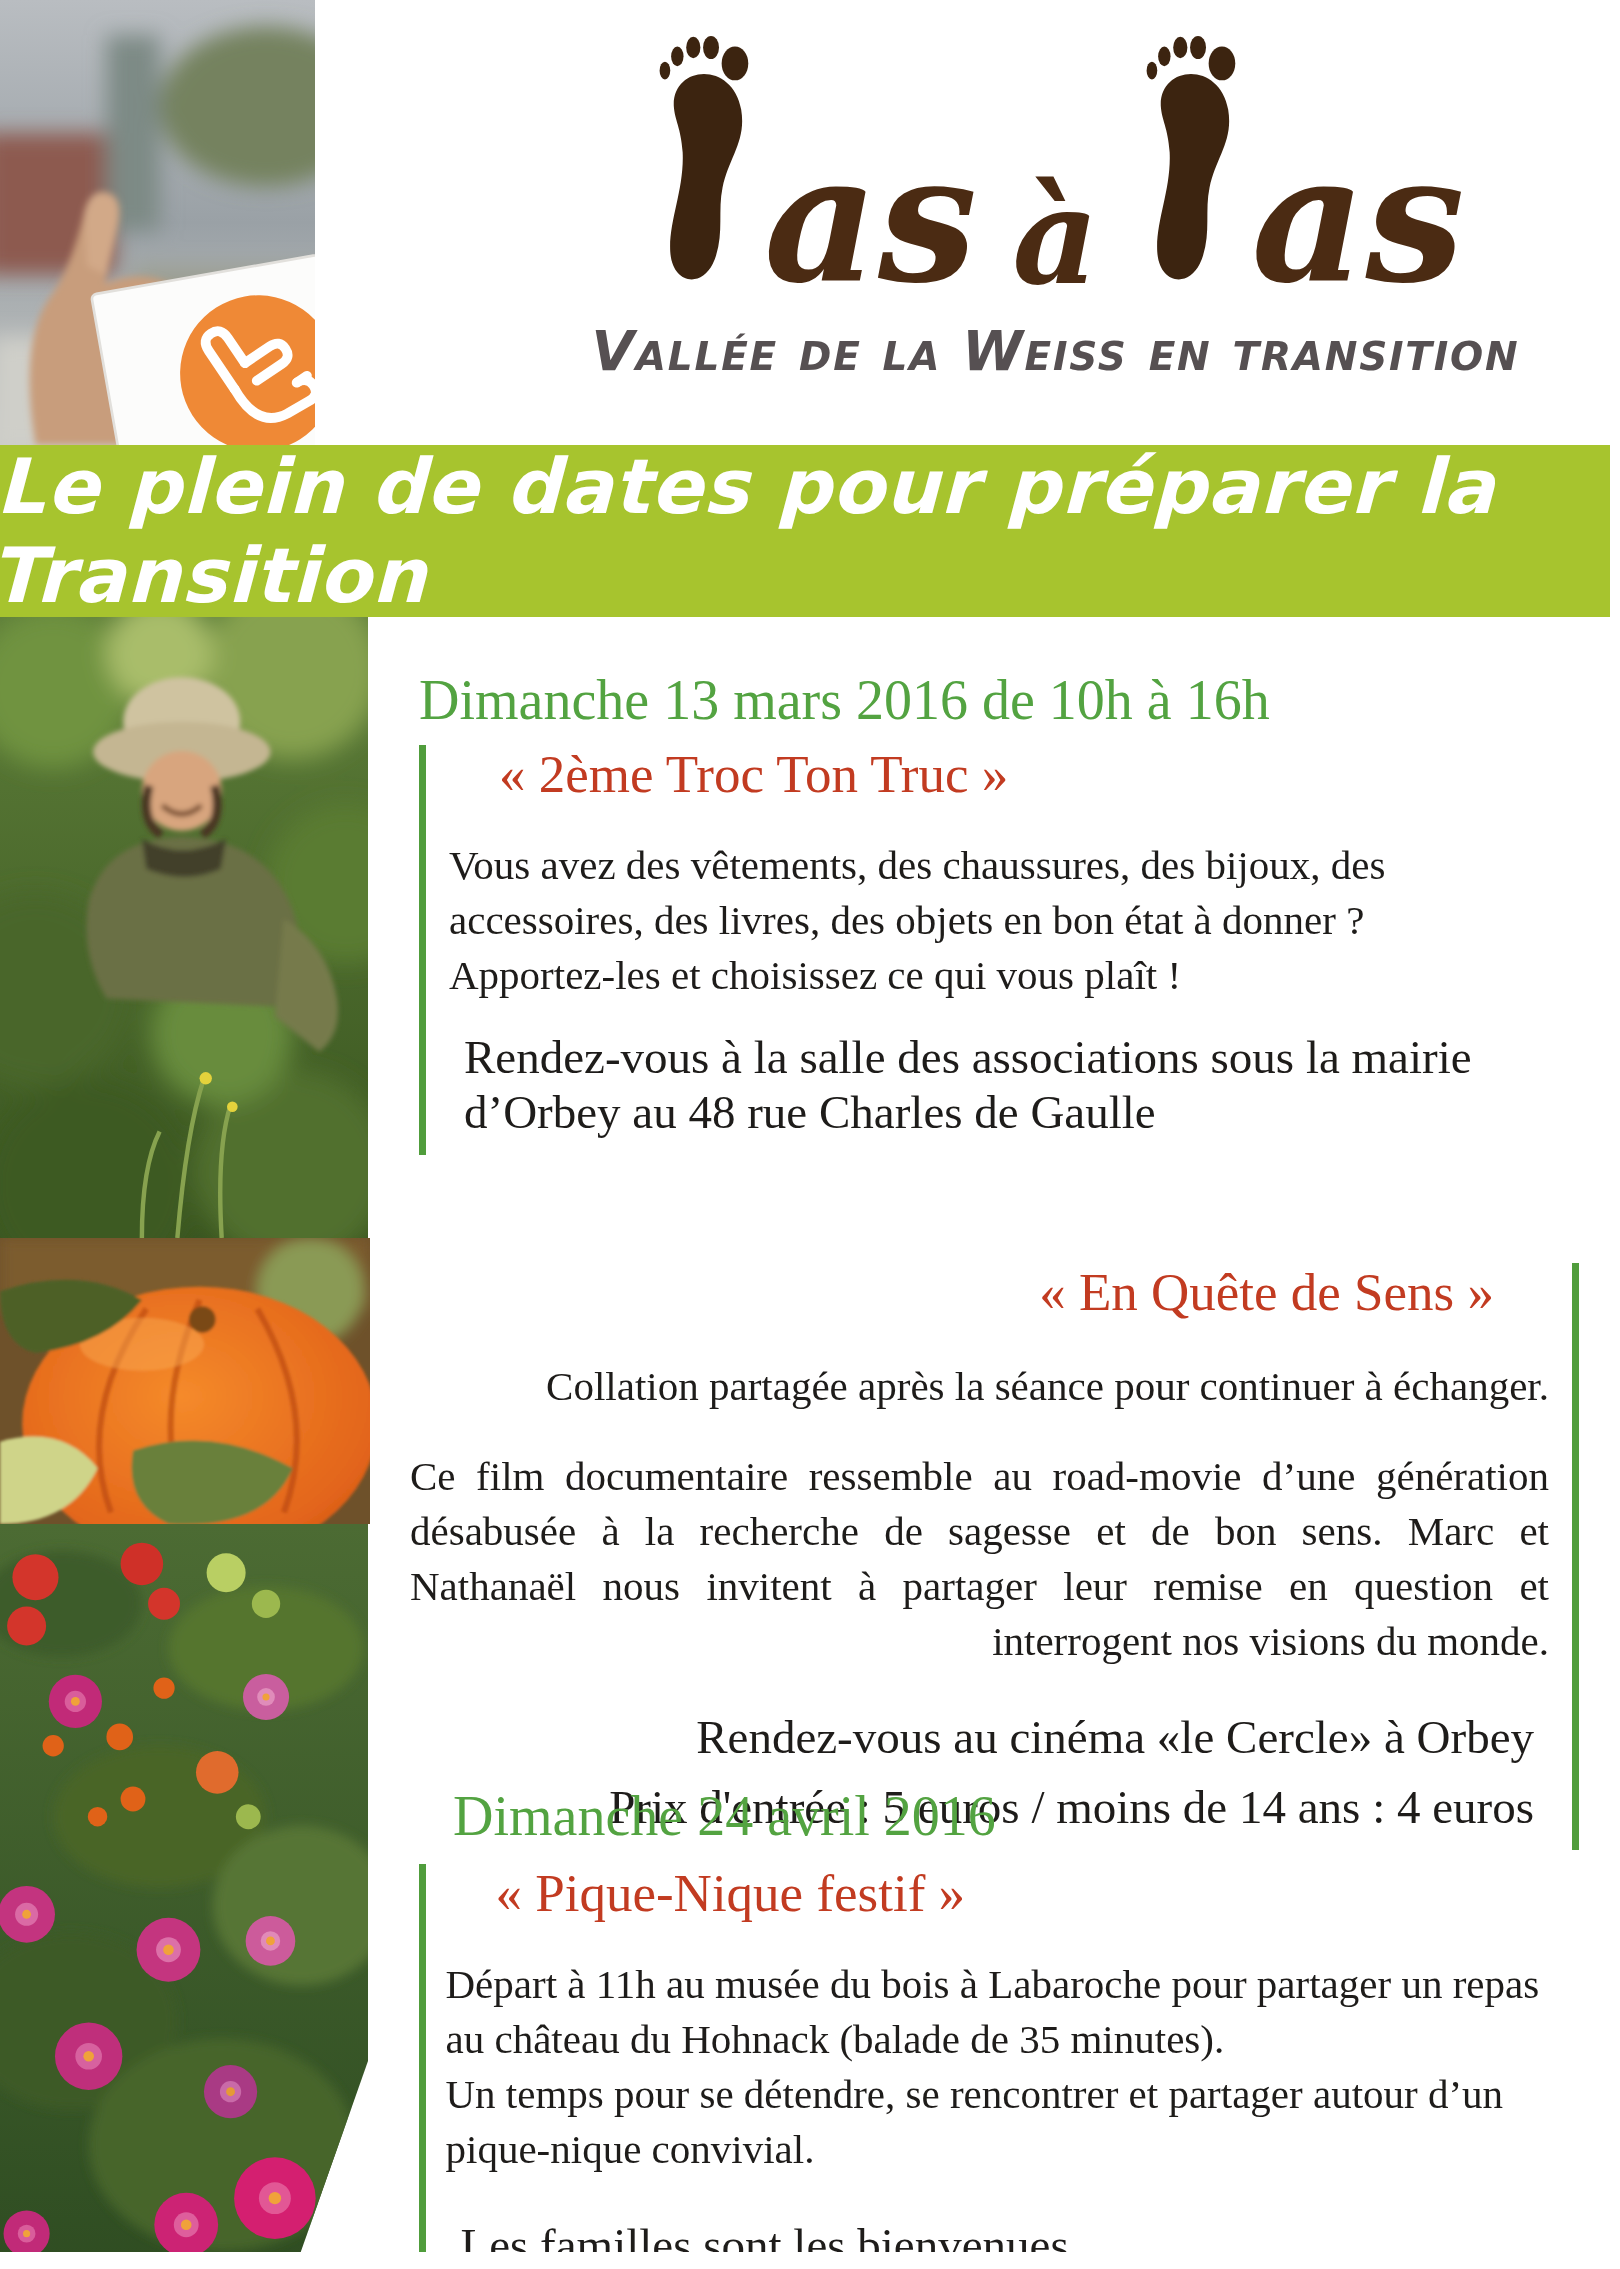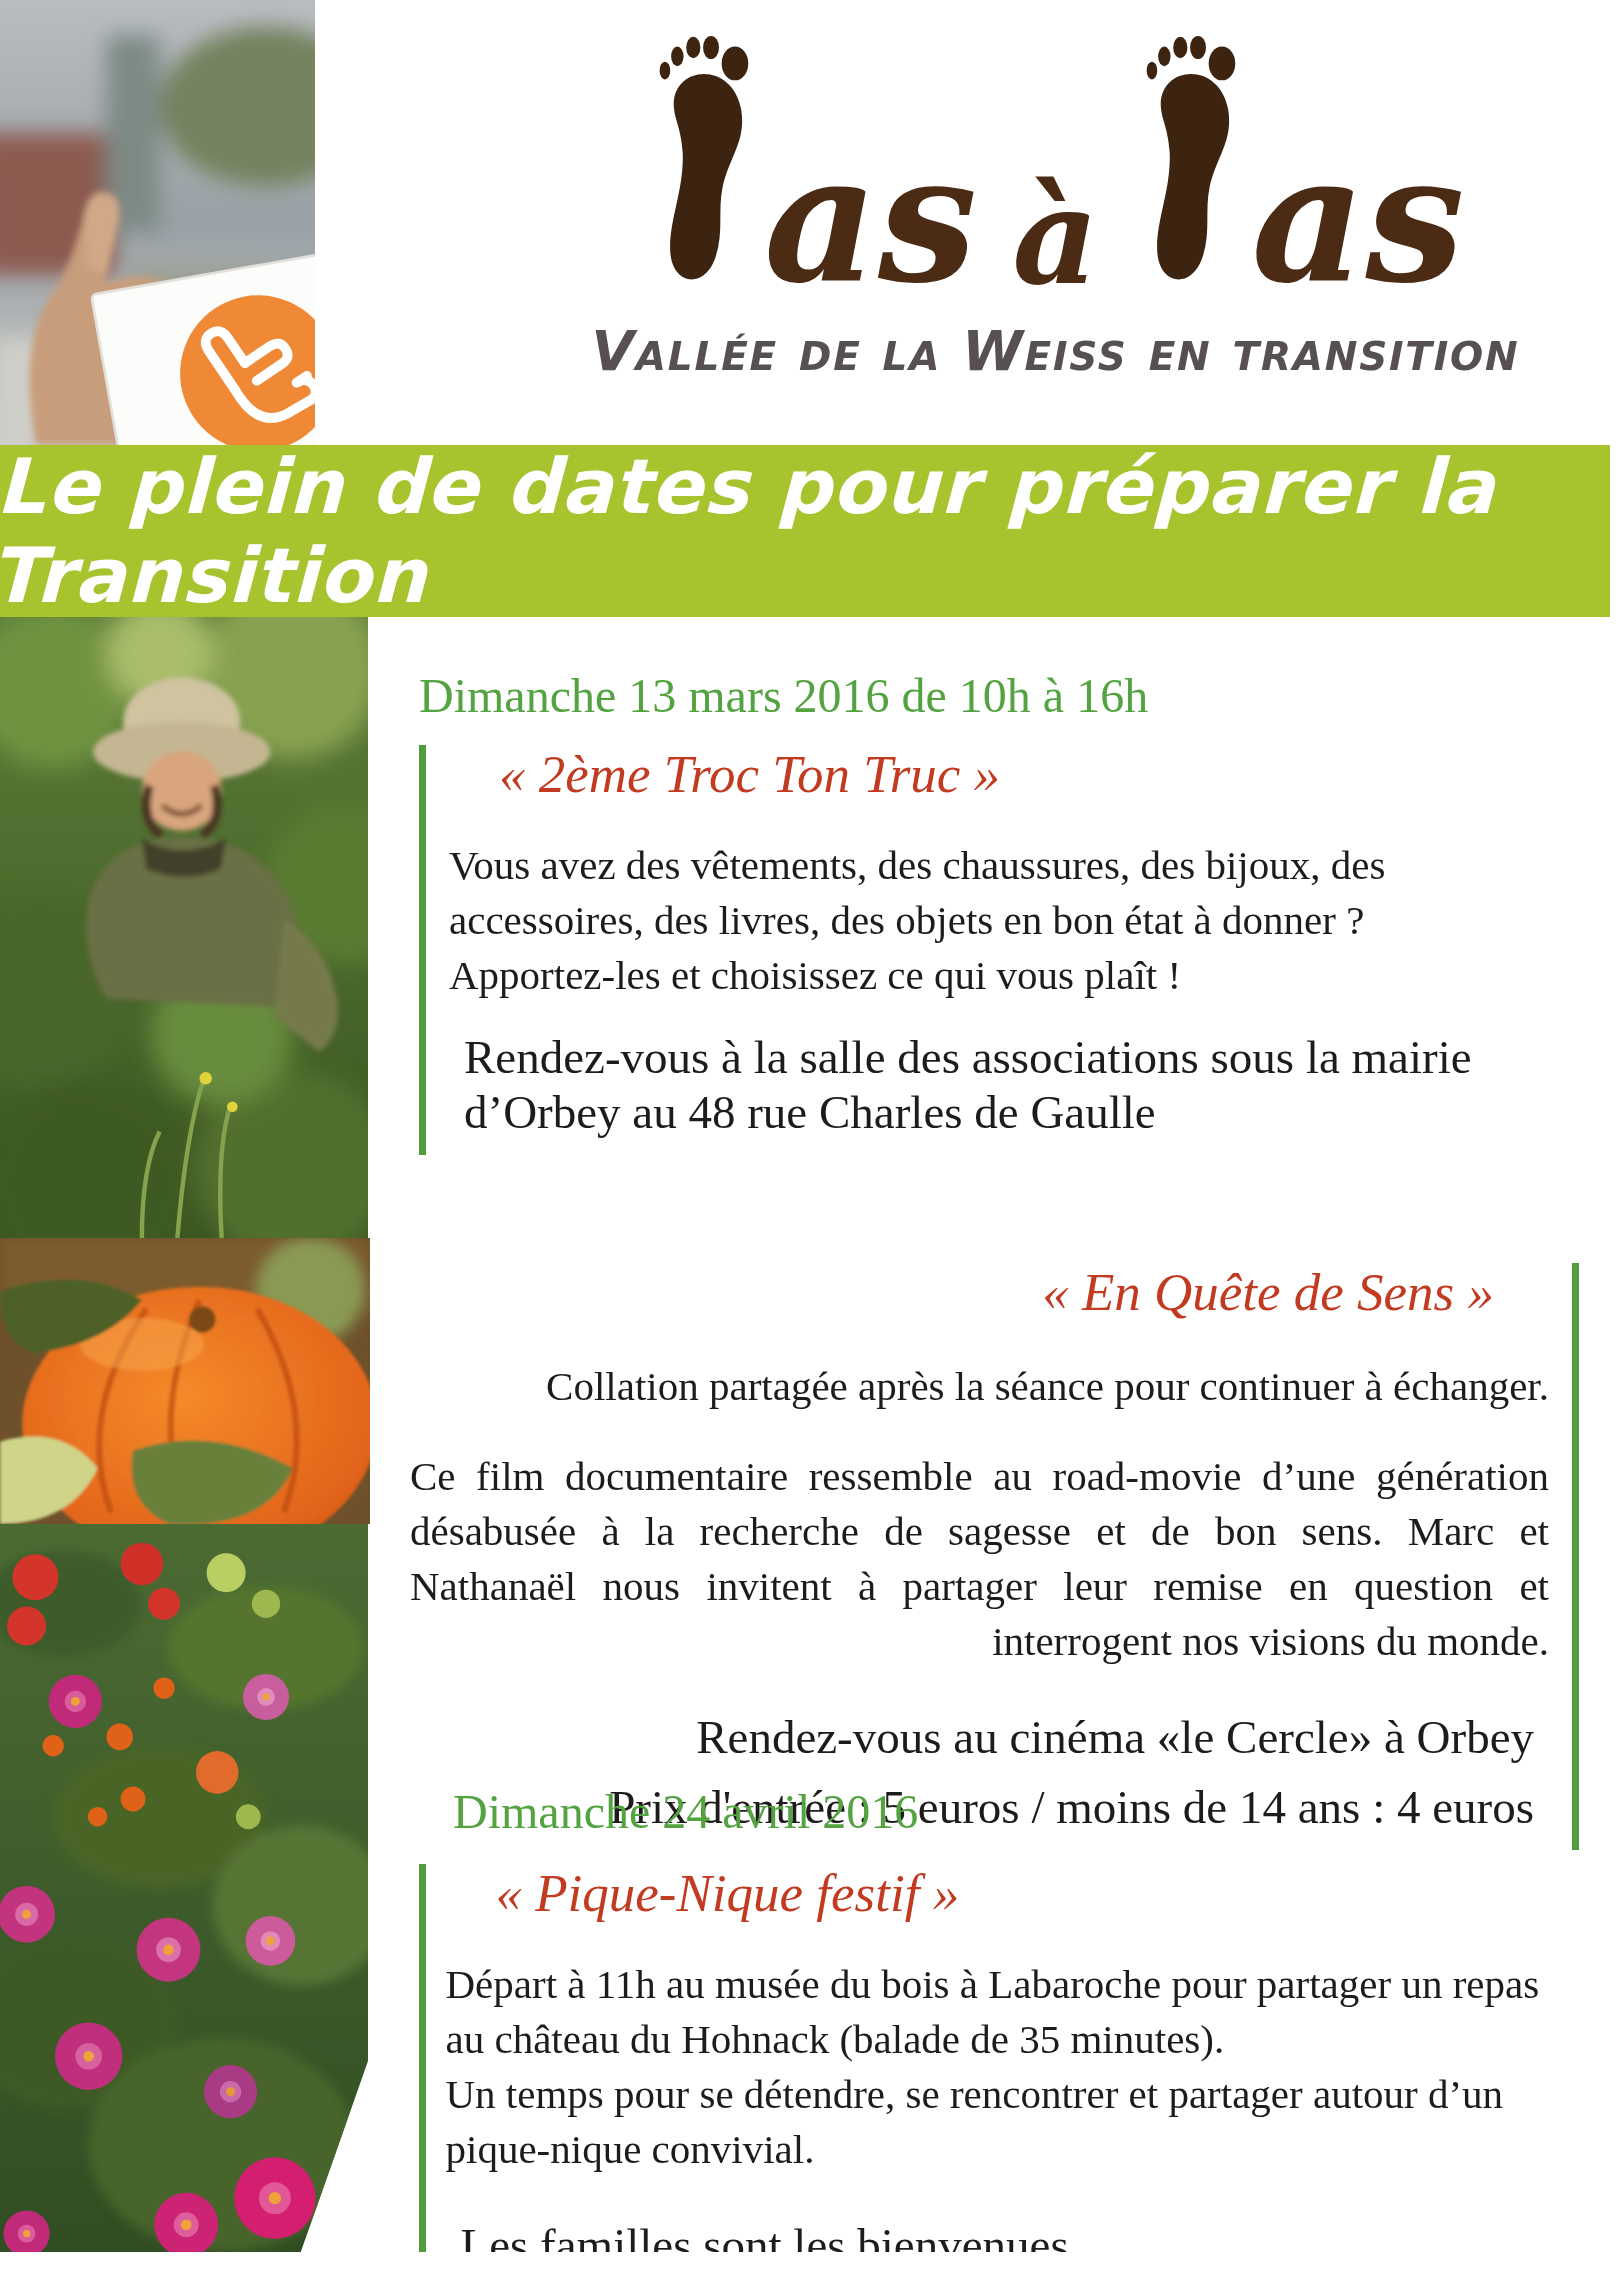--- a/index.html
+++ b/index.html
@@ -26,22 +26,22 @@
   .banner-text{font-family:"DejaVu Sans", sans-serif;font-style:italic;font-weight:bold;
                font-size:76px;color:#ffffff;letter-spacing:0.9px;transform:skewX(-4deg);padding-right:53px;}
 
   
   .photo-man{left:0;top:617px;width:368px;height:621px;}
   .photo-pumpkin{left:0;top:1238px;width:370px;height:286px;}
   .photo-garden{left:0;top:1524px;width:368px;height:746px;
                 clip-path:polygon(0 0,100% 0,100% 72%,80% 100%,0 100%);}
 
   
-  .date{position:absolute;font-size:48px;line-height:1.1;color:#53a341;}
-  .title{font-size:53px;line-height:59px;color:#c23b21;margin:0;font-weight:normal;font-style:italic;}
+  .date{position:absolute;font-size:56px;line-height:1.1;color:#53a341;}
+  .title{font-size:53px;line-height:59px;color:#c23b21;margin:0;font-weight:normal;}
   .body-p{font-size:41px;line-height:55px;margin:0;}
   .hl{font-size:47px;line-height:55px;font-weight:normal;margin:15px;}
 
   .event-block{position:absolute;box-sizing:border-box;}
   .e1{left:419px;top:745px;width:1091px;border-left:7px solid #509d3c;padding-left:23px;}
   .e1 .title{margin-left:50px;}
   .e1 .body-p{margin-top:34px;}
   .e1 .hl{margin-top:26.6px;}
 
   .e2-date{right:50px;top:1174px;}

